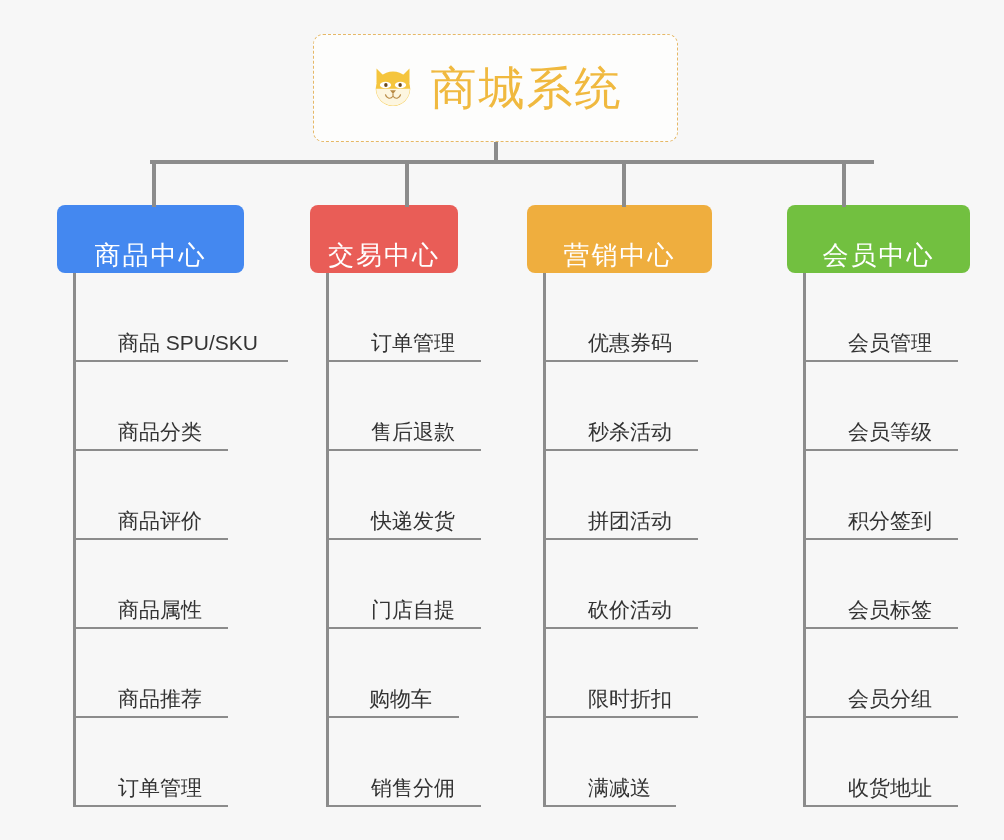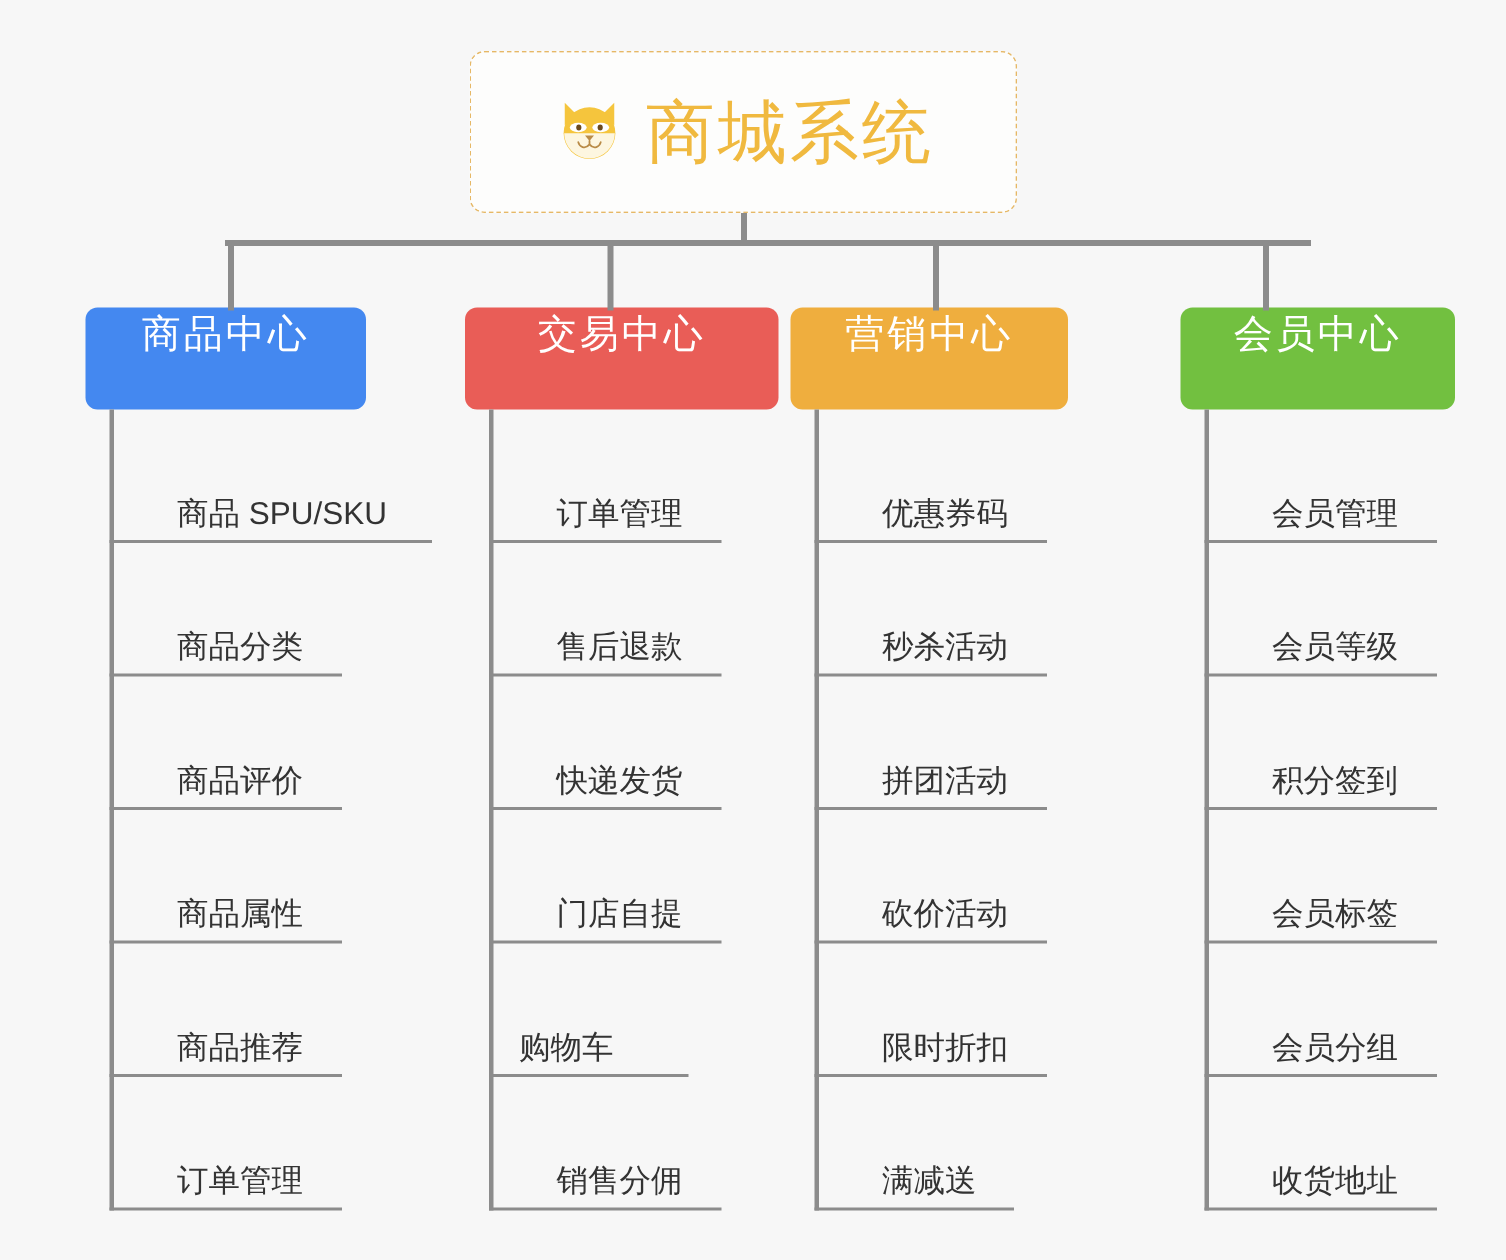--- a/index.html
+++ b/index.html
@@ -38,21 +38,21 @@
   .conn-v-root { left: 494px; top: 142px; width: 4px; height: 22px; }
   .conn-bus    { left: 150px; top: 160px; width: 724px; height: 4px; }
   .conn-drop   { top: 160px; width: 4px; height: 47px; }
 
   
   .column { position: absolute; top: 205px; }
   .cat-box {
     height: 68px;
     border-radius: 8px;
     display: flex;
-    align-items: flex-start;
+    align-items: flex-end;
     justify-content: center;
     color: #ffffff;
     font-size: 26px;
     letter-spacing: 2px;
     font-family: Liberation Mono, monospace;
   }
   .spine {
     position: absolute;
     top: 68px;
     width: 3px;
@@ -130,21 +130,21 @@
             <span class="item-label" style="margin-left: 45px;">商品推荐</span>
             <div class="item-rule" style="width: 155px;"></div>
           </div>
           <div class="item">
             <span class="item-label" style="margin-left: 45px;">订单管理</span>
             <div class="item-rule" style="width: 155px;"></div>
           </div>
         </div>
       </div>
       <div class="column" style="left: 310px; width: 183px;">
-        <div class="cat-box" style="background: rgb(233, 93, 87); width: 209px;">
+        <div class="cat-box" style="background: rgb(233, 93, 87); width: 148px;">
           <span>交易中心</span>
         </div>
         <div class="spine" style="left: 16px; height: 534px;"></div>
         <div class="items" style="left: 16px;">
           <div class="item">
             <span class="item-label" style="margin-left: 45px;">订单管理</span>
             <div class="item-rule" style="width: 155px;"></div>
           </div>
           <div class="item">
             <span class="item-label" style="margin-left: 45px;">售后退款</span>
@@ -152,21 +152,21 @@
           </div>
           <div class="item">
             <span class="item-label" style="margin-left: 45px;">快递发货</span>
             <div class="item-rule" style="width: 155px;"></div>
           </div>
           <div class="item">
             <span class="item-label" style="margin-left: 45px;">门店自提</span>
             <div class="item-rule" style="width: 155px;"></div>
           </div>
           <div class="item">
-            <span class="item-label" style="margin-left: 20px;">购物车</span>
+            <span class="item-label" style="margin-left: 43px;">购物车</span>
             <div class="item-rule" style="width: 133px;"></div>
           </div>
           <div class="item">
             <span class="item-label" style="margin-left: 45px;">销售分佣</span>
             <div class="item-rule" style="width: 155px;"></div>
           </div>
         </div>
       </div>
       <div class="column" style="left: 527px; width: 185px;">
         <div class="cat-box" style="background: rgb(239, 174, 62); width: 185px;">

